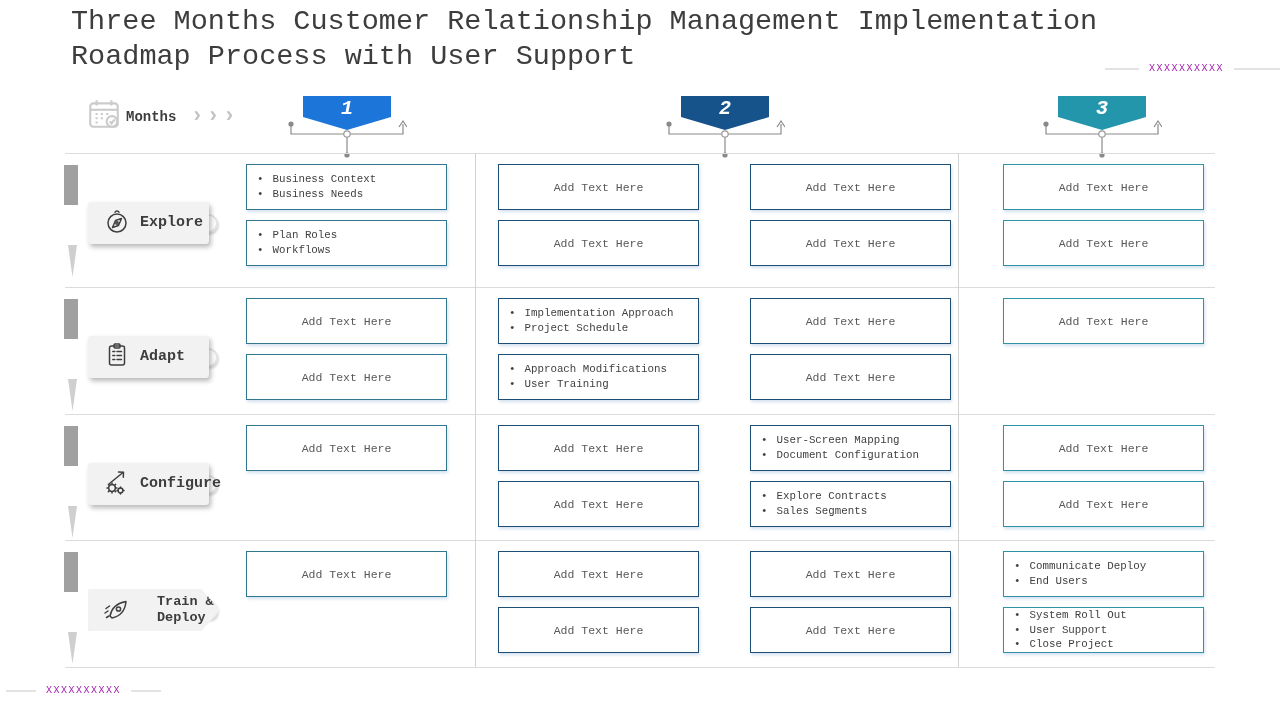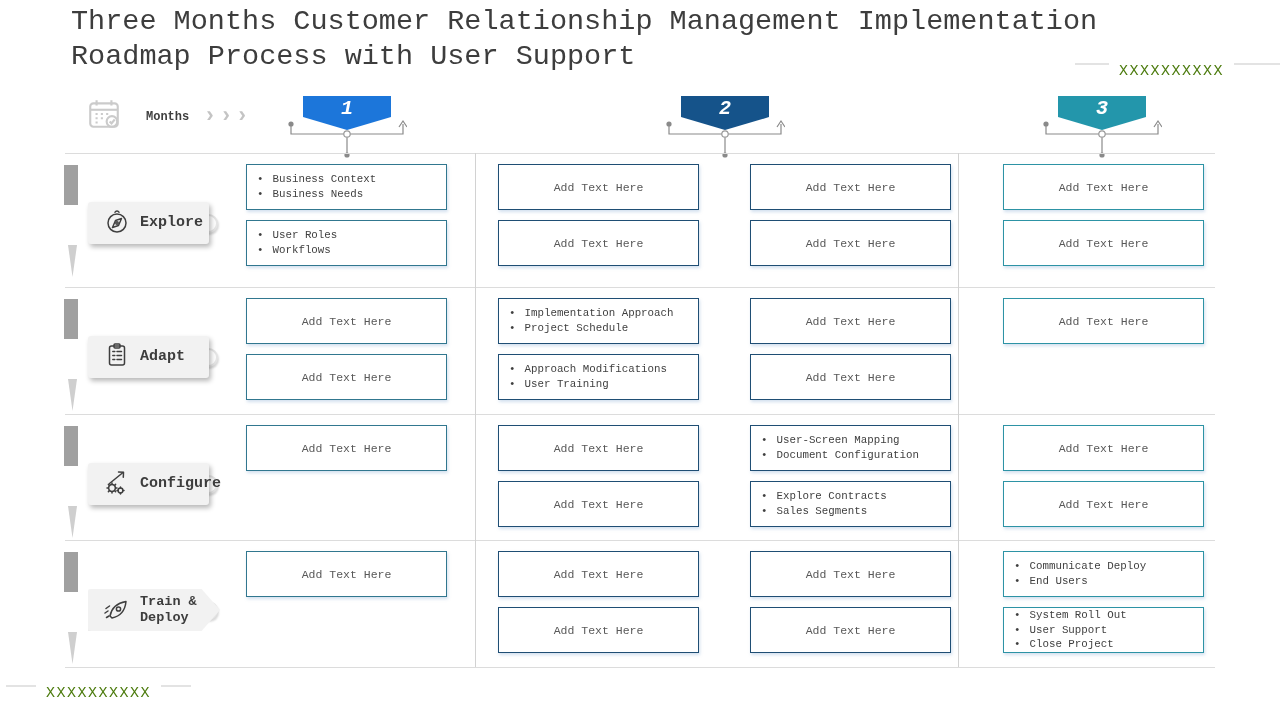--- a/index.html
+++ b/index.html
@@ -3,49 +3,49 @@
 <meta charset="utf-8">
 <style>
   html,body{margin:0;padding:0;background:#fff;}
   .slide{position:relative;width:1280px;height:720px;background:#ffffff;overflow:hidden;
          font-family:Liberation Mono, monospace;}
 
   .title{position:absolute;left:71px;top:4px;width:1110px;font-size:28.5px;line-height:35px;
          color:#3d3d3d;font-weight:400;}
 
   
-  .wm{position:absolute;display:flex;gap:10px;color:#4d7c0f;
-      font-size:15px;letter-spacing:1.5px;}
+  .wm{position:absolute;display:flex;align-items:center;gap:10px;color:#a21caf;
+      font-size:10px;letter-spacing:1.5px;}
   .wm .wline{height:2px;background:#e3e3e3;}
   .wm-tr{top:63px;right:0;}
   .wm-bl{top:685px;left:6px;}
 
   
   .months-hdr{position:absolute;left:86px;top:96px;display:flex;align-items:center;}
-  .months-label{font-size:12px;font-weight:bold;color:#3d3d3d;margin-left:24px;}
+  .months-label{font-size:14px;font-weight:bold;color:#3d3d3d;margin-left:4px;}
   .chevrons{font-size:22px;font-weight:bold;color:#c4c4c4;letter-spacing:3px;margin-left:14px;line-height:20px;}
 
   .banner{position:absolute;width:88px;height:34px;text-align:center;
           clip-path:polygon(0 0,100% 0,100% 62%,50% 100%,0 62%);
           filter:drop-shadow(2px 2px 2px rgba(0,0,0,.3));}
   .banner span{display:block;color:#fff;font-size:20px;font-weight:bold;font-style:italic;line-height:25px;}
   .bracket{position:absolute;}
 
   
   .hline{position:absolute;left:65px;width:1150px;height:1px;background:#dcdcdc;}
   .vline{position:absolute;top:153px;width:1px;height:514px;background:#d2d2d2;}
 
   
   .ribbon-top{position:absolute;left:64px;width:14px;height:40px;background:#a0a0a0;}
   .ribbon-bot{position:absolute;left:68px;width:9px;height:32px;background:#cfcfcf;
               clip-path:polygon(0 0,100% 0,50% 100%);}
   .tab{position:absolute;left:88px;width:121px;height:42px;background:#f2f2f2;border-radius:3px;
        box-shadow:2px 3px 5px rgba(0,0,0,.28);display:flex;align-items:center;z-index:2;}
   .tab.pointed{width:132px;clip-path:polygon(0 0,86% 0,100% 50%,86% 100%,0 100%);
-       box-shadow:none;filter:drop-shadow(2px 3px 3px rgba(0,0,0,.28));}
+       box-shadow:none;filter:drop-shadow(2px 3px 3px rgba(0,0,0,.28));gap:17px;}
   .tab .ic{margin-left:7px;flex:0 0 auto;}
   .tab .lbl{font-size:15px;font-weight:bold;color:#3d3d3d;margin-left:8px;line-height:16px;}
   .tab.pointed .lbl{font-size:13.5px;}
   .conn-circle{position:absolute;width:15px;height:15px;border-radius:50%;background:#fdfdfd;
        border:2px solid #e4e4e4;box-shadow:1px 2px 2px rgba(0,0,0,.15);z-index:1;}
 
   
   .box{position:absolute;width:201px;height:46px;background:#fff;box-sizing:border-box;
        box-shadow:1px 2px 3px rgba(130,165,205,.35);}
   .box.ph{display:flex;align-items:center;justify-content:center;font-size:11.5px;color:#595959;}
@@ -150,21 +150,21 @@
           <span>Business Context</span>
         </div>
         <div class="li">
           <span class="bullet">•</span>
           <span>Business Needs</span>
         </div>
       </div>
       <div class="box bl" style="left: 246px; top: 220px; border: 1px solid rgb(49, 119, 143);">
         <div class="li">
           <span class="bullet">•</span>
-          <span>User Roles</span>
+          <span>Plan Roles</span>
         </div>
         <div class="li">
           <span class="bullet">•</span>
           <span>Workflows</span>
         </div>
       </div>
       <div class="box ph" style="left: 498px; top: 164px; border: 1px solid rgb(31, 78, 116);">Add Text Here</div>
       <div class="box ph" style="left: 498px; top: 220px; border: 1px solid rgb(31, 78, 116);">Add Text Here</div>
       <div class="box ph" style="left: 750px; top: 164px; border: 1px solid rgb(31, 78, 116);">Add Text Here</div>
       <div class="box ph" style="left: 750px; top: 220px; border: 1px solid rgb(31, 78, 116);">Add Text Here</div>

